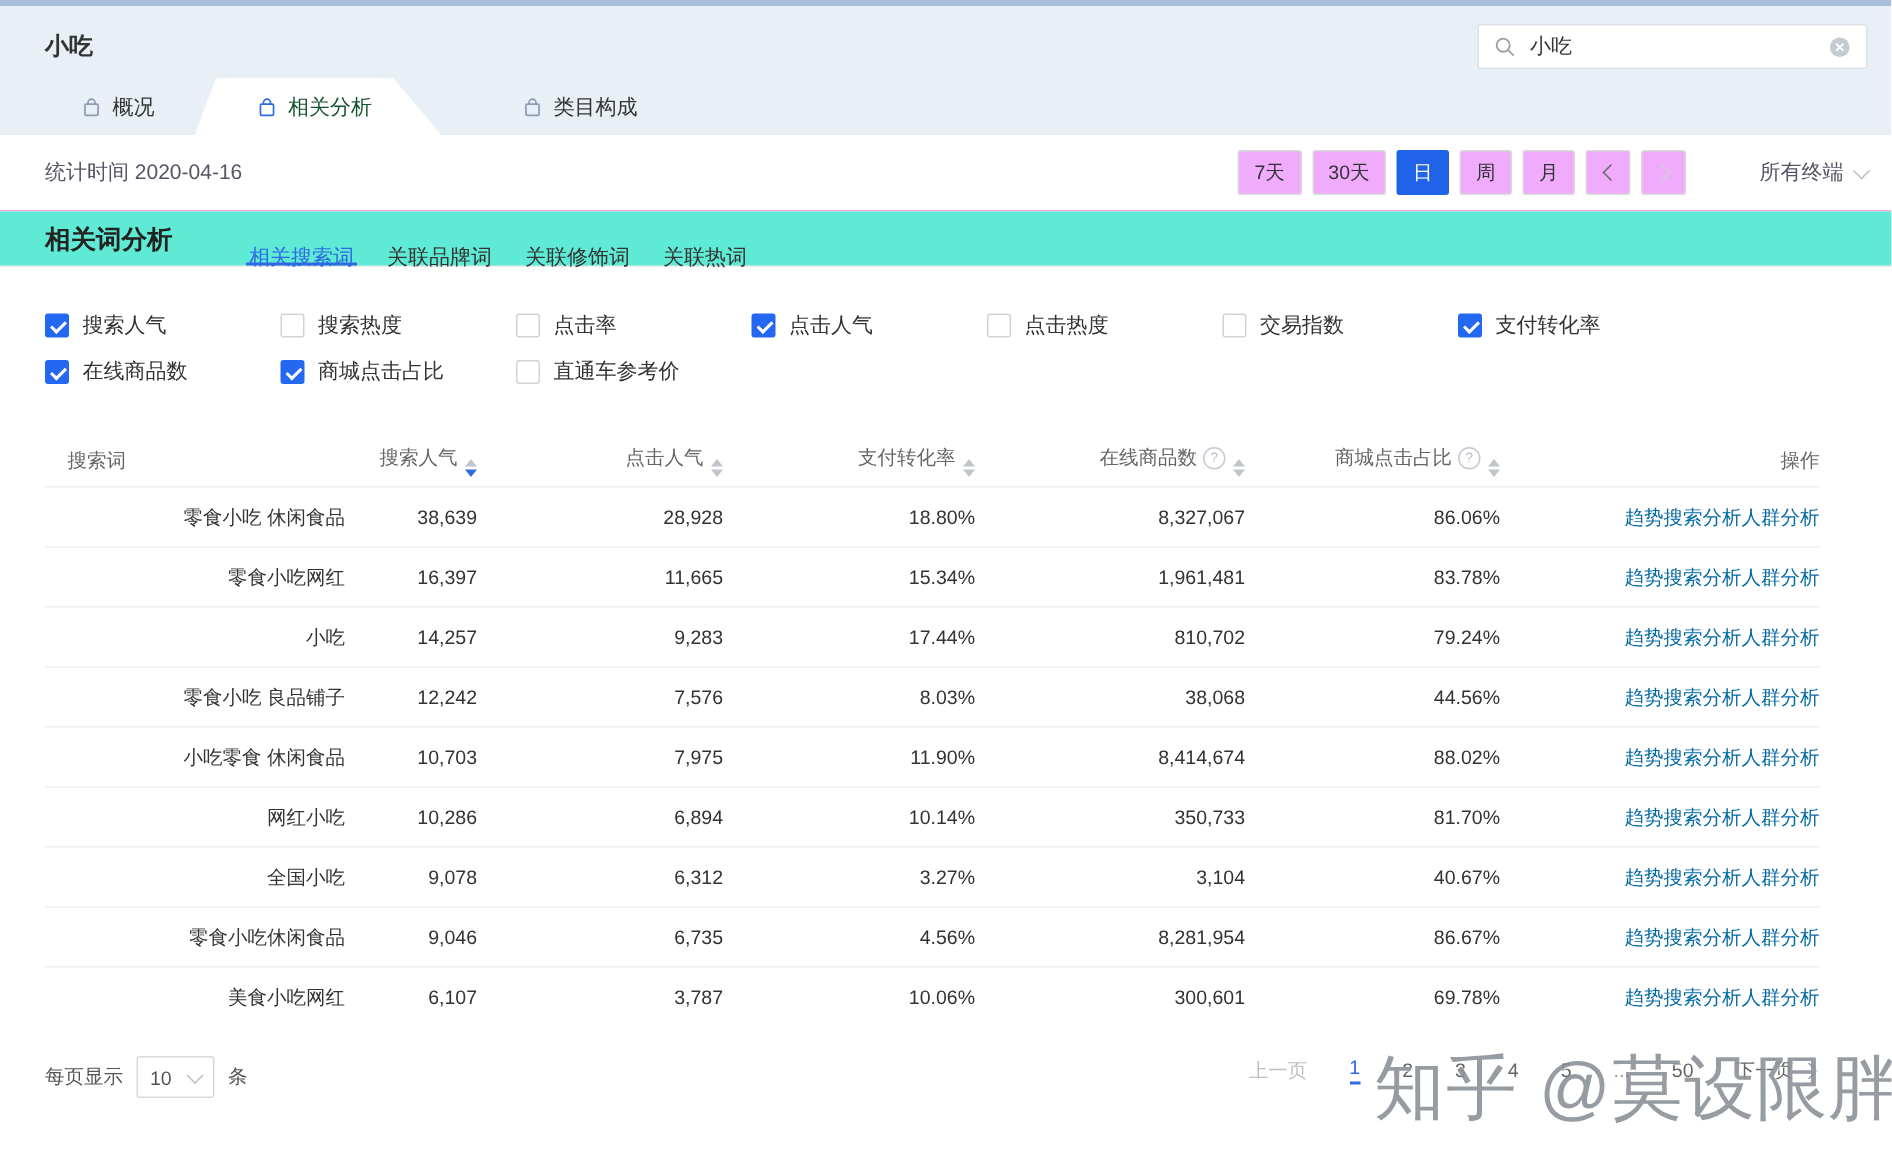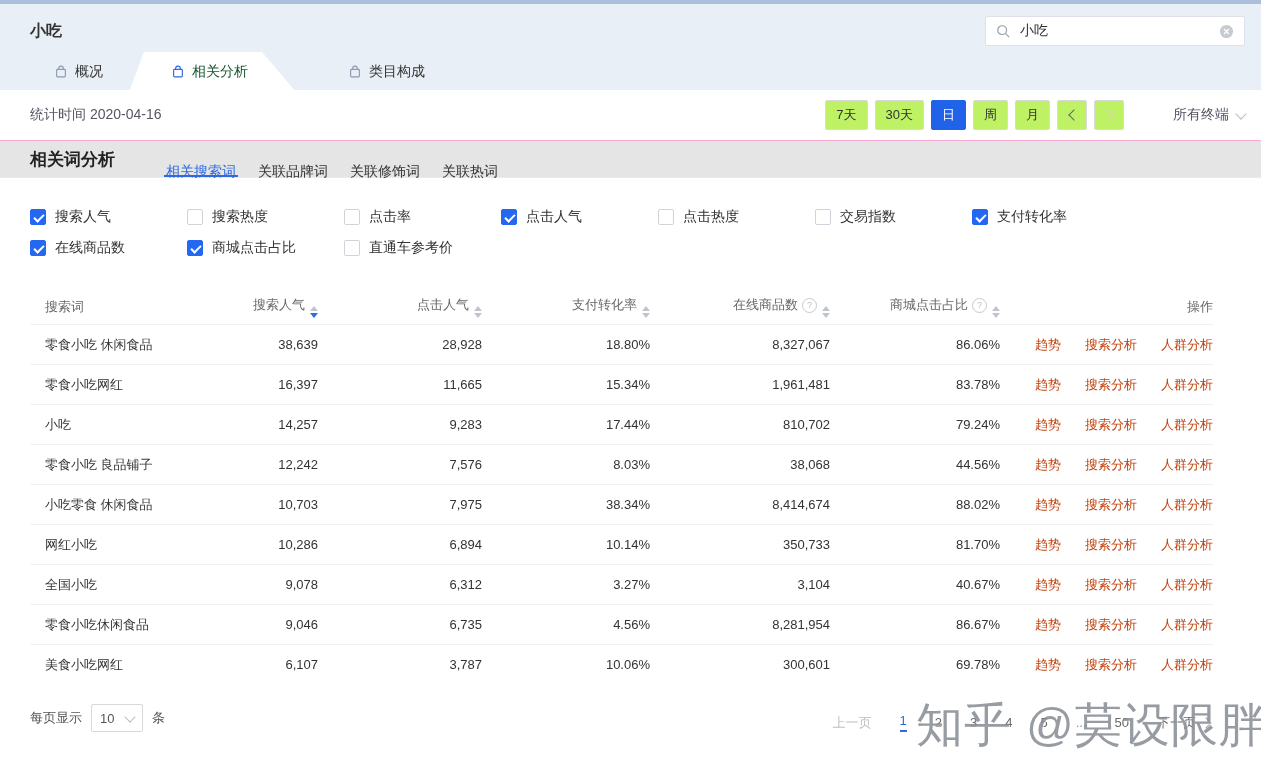--- a/index.html
+++ b/index.html
@@ -21,65 +21,65 @@
   .tab .bag{color:#8d9ab0;display:flex;}
   .tab.active{background:#fff;color:#14532d;padding:0 48px 0 42px;
     clip-path:polygon(15px 0,calc(100% - 34px) 0,100% 100%,0 100%);}
   .tab.active .bag{color:#2e6ae1;}
   .tab:nth-child(3){margin-left:26px;}
   
   .toolbar{height:50px;border-bottom:1px solid #f9a8d4;display:flex;align-items:center;
     justify-content:space-between;padding:0 16px 0 30px;background:#fff;}
   .stat-time{font-size:14px;color:#556;}
   .toolbar-right{display:flex;align-items:center;gap:7px;}
-  .pbtn{height:30px;min-width:30px;padding:0 10px;background:#bef264;border:1px solid #d9d9d9;border-radius:2px;
+  .pbtn{height:30px;min-width:30px;padding:0 10px;background:#f0abfc;border:1px solid #d9d9d9;border-radius:2px;
     font-size:13px;color:#333;display:flex;align-items:center;justify-content:center;box-sizing:border-box;cursor:pointer;}
   .pbtn.active{background:#2163e8;border-color:#2163e8;color:#fff;}
   .pbtn.arrow{width:30px;padding:0;}
   .chev{display:inline-block;width:7px;height:7px;border-right:1.5px solid #666;border-bottom:1.5px solid #666;}
   .chev.left{transform:rotate(135deg);margin-left:3px;}
   .chev.right{transform:rotate(-45deg);margin-right:3px;}
   .pbtn.disabled .chev{border-color:#d2d2d2;}
   .chev.down{transform:rotate(45deg);border-color:#b8bdc6;margin-top:-3px;}
   .terminal{display:flex;align-items:center;gap:8px;margin-left:42px;font-size:14px;color:#556;cursor:pointer;}
   
-  .section-bar{height:36px;border-bottom:1px solid #ebebeb;display:flex;align-items:stretch;padding-left:30px;background:#e5e5e5;}
+  .section-bar{height:36px;border-bottom:1px solid #ebebeb;display:flex;align-items:stretch;padding-left:30px;background:#5eead4;}
   .section-title{font-size:17px;font-weight:bold;color:#222;width:134px;display:flex;align-items:center;}
   .subtabs{display:flex;gap:18px;}
   .subtab{font-size:14px;color:#333;display:flex;align-items:center;padding:0 2px;box-sizing:border-box;
     border-bottom:2px solid transparent;cursor:pointer;margin-top:27px;}
   .subtab.active{color:#2e6ae1;border-bottom-color:#2e6ae1;}
   
   .filters{padding:30px 0 16px 30px;}
   .filter-row{display:grid;grid-template-columns:repeat(7,157px);margin-bottom:13px;}
   .filter-item{display:flex;align-items:center;gap:9px;font-size:14px;color:#333;cursor:pointer;}
   .cb{width:16px;height:16px;border:1px solid #cfd3da;border-radius:2px;background:#fff;position:relative;
     box-sizing:border-box;flex:0 0 16px;}
   .cb.checked{background:#2468f2;border-color:#2468f2;}
   .cb.checked::after{content:"";position:absolute;left:5px;top:2px;width:4px;height:8px;
     border:solid #fff;border-width:0 2px 2px 0;transform:rotate(45deg);}
   
   .tablewrap{margin:4px 48px 0 30px;}
   table{border-collapse:collapse;width:1183px;table-layout:fixed;}
   th{font-size:13px;font-weight:normal;color:#666;height:34px;text-align:right;padding:0;}
   th.kw{text-align:left;}
   td{font-size:13px;color:#333;height:39px;text-align:right;padding:0;border-top:1px solid #f0f0f0;}
-  td.kw{text-align:left;padding-left:15px;}
+  td.kw{text-align:right;padding-left:15px;}
   th.kw{padding-left:15px;}
   .sort{display:inline-flex;flex-direction:column;margin-left:5px;vertical-align:-2px;gap:2px;}
   .sort i{display:block;width:0;height:0;border-left:4px solid transparent;border-right:4px solid transparent;}
   .sort i.up{border-bottom:5px solid #c0c4cc;}
   .sort i.down{border-top:5px solid #c0c4cc;}
   .sort i.down.active{border-top-color:#2e6ae1;}
   .info{display:inline-block;width:13px;height:13px;border:1px solid #c6cad1;border-radius:50%;
     color:#b9bec6;font-size:9px;line-height:12px;text-align:center;margin-left:4px;vertical-align:1px;}
   .info::after{content:"?";}
-  td.actions a{color:#c2410c;text-decoration:none;margin-left:24px;cursor:pointer;}
-  
-  .footer{display:flex;justify-content:space-between;align-items:flex-end;padding:20px 48px 0 30px;}
+  td.actions a{color:#0369a1;text-decoration:none;margin-left:0;cursor:pointer;}
+  
+  .footer{display:flex;justify-content:space-between;align-items:flex-start;padding:20px 48px 0 30px;}
   .perpage{display:flex;align-items:center;gap:9px;font-size:13px;color:#555;}
   .select{width:52px;height:28px;border:1px solid #d9d9d9;border-radius:2px;display:flex;align-items:center;
     justify-content:space-between;padding:0 8px;box-sizing:border-box;color:#555;cursor:pointer;background:#fff;}
   .pager{display:flex;align-items:center;gap:28px;font-size:13px;color:#666;}
   .pg{cursor:pointer;}
   .pg.prev{color:#bfbfbf;}
   .pg.num.active{color:#2e6ae1;border-bottom:2px solid #2e6ae1;padding-bottom:2px;}
   .pg.ellipsis{color:#999;cursor:default;}
   .pg.next{display:flex;align-items:center;gap:6px;}
   
@@ -301,21 +301,21 @@
         <td>7,576</td>
         <td>8.03%</td>
         <td>38,068</td>
         <td>44.56%</td>
         <td class="actions"><a>趋势</a><a>搜索分析</a><a>人群分析</a></td>
       </tr>
       <tr>
         <td class="kw">小吃零食 休闲食品</td>
         <td>10,703</td>
         <td>7,975</td>
-        <td>38.34%</td>
+        <td>11.90%</td>
         <td>8,414,674</td>
         <td>88.02%</td>
         <td class="actions"><a>趋势</a><a>搜索分析</a><a>人群分析</a></td>
       </tr>
       <tr>
         <td class="kw">网红小吃</td>
         <td>10,286</td>
         <td>6,894</td>
         <td>10.14%</td>
         <td>350,733</td>

